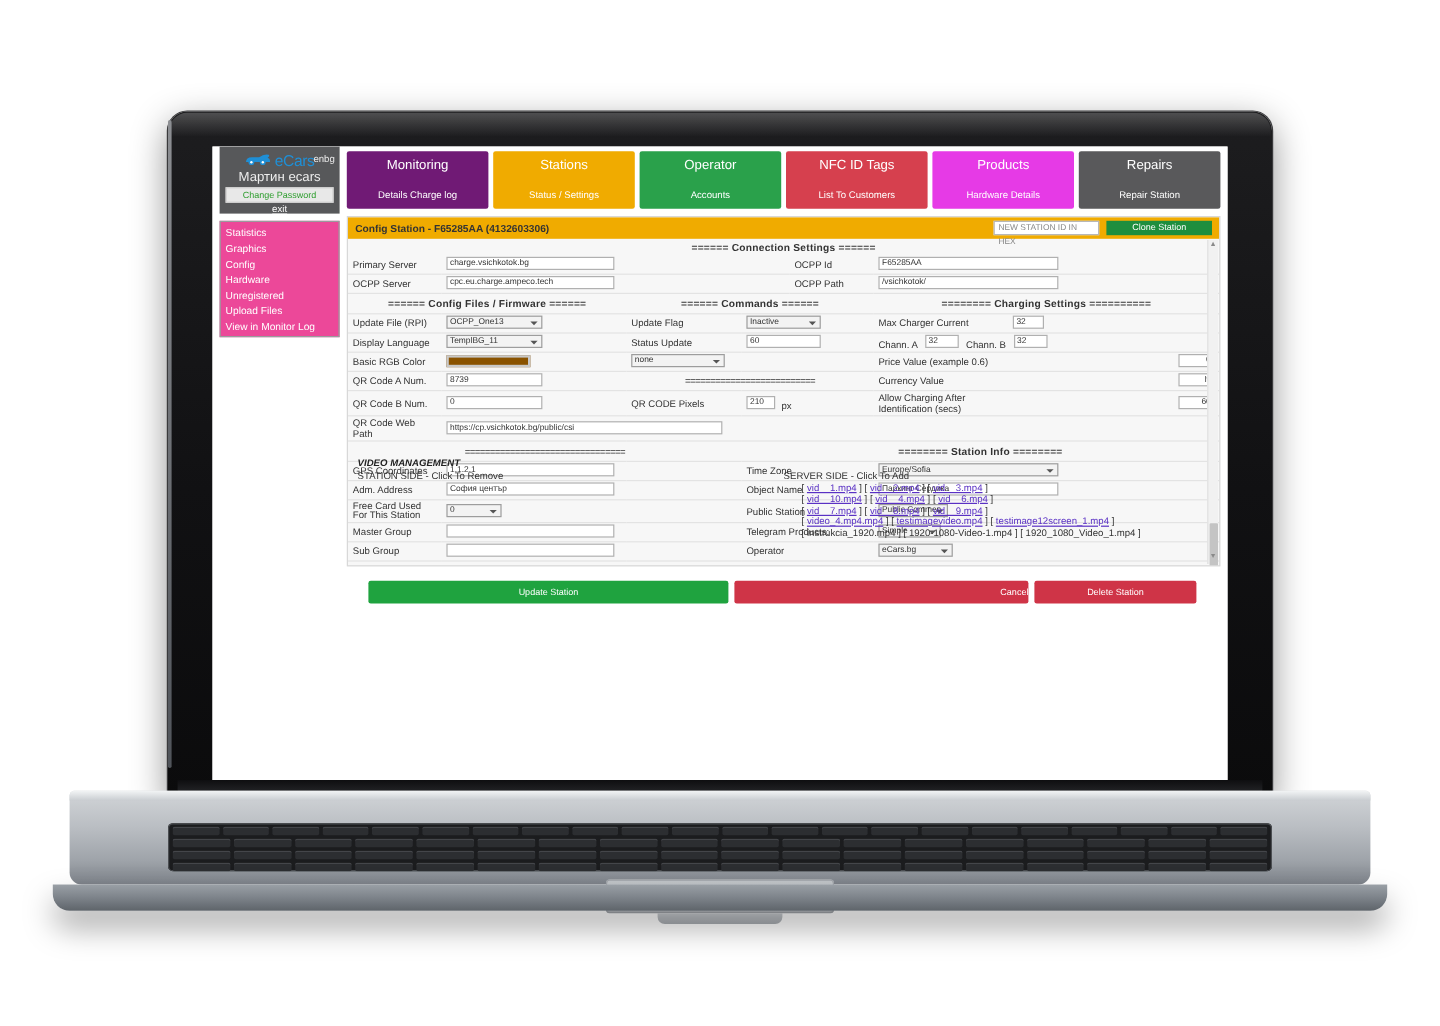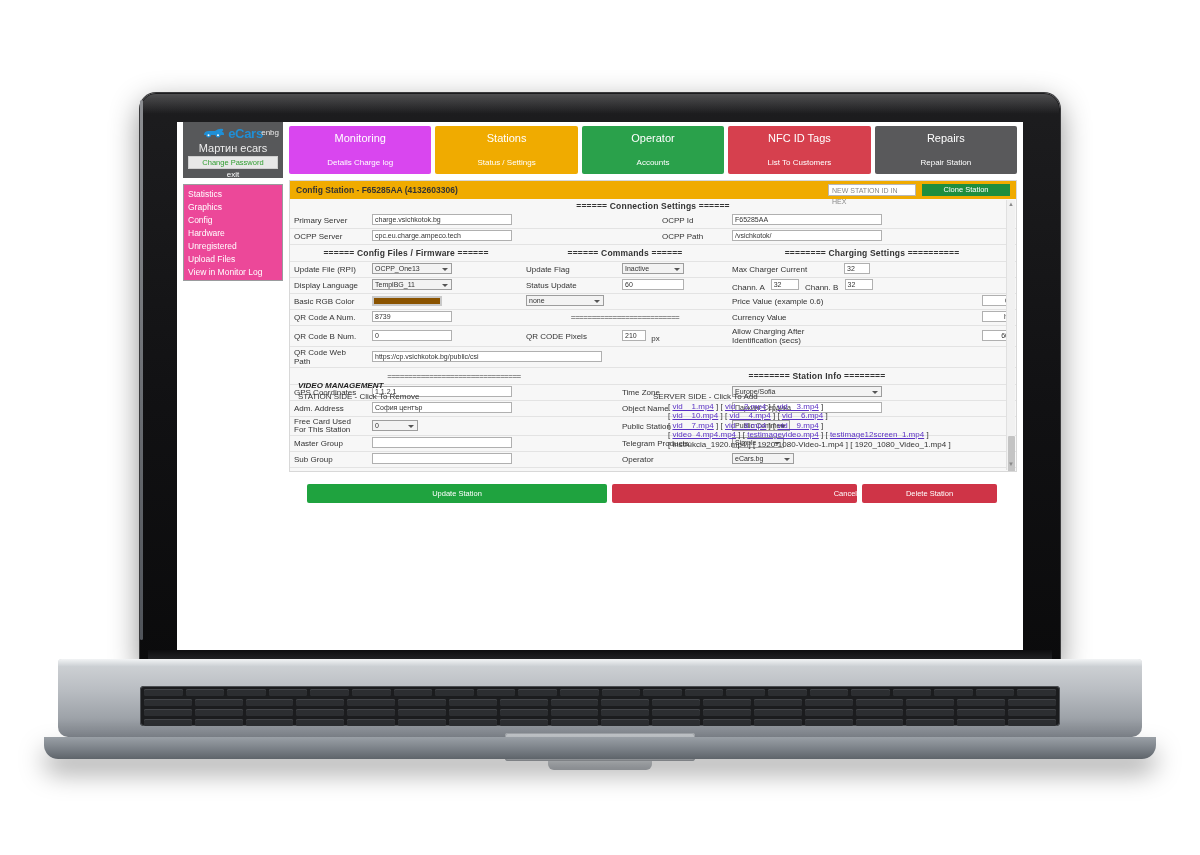--- a/index.html
+++ b/index.html
@@ -84,21 +84,21 @@
          background:#ffffff; font-size:9px; color:#222; }
 
   
   .leftcol { position:absolute; left:6px; top:0; width:100px; }
   .brandbox {
     background:#57585a; color:#fff; padding:4px 3px 2px; text-align:center;
     height:56px;
   }
   .brandrow{ display:flex; align-items:center; justify-content:center; gap:3px;}
   .carlogo{ display:inline-block; }
-  .brandtxt{ font-size:13px; font-weight:bold; color:#1f8fd6; letter-spacing:-.3px;text-align:center;}
+  .brandtxt{ font-size:13px; font-weight:normal; color:#1f8fd6; letter-spacing:-.3px;text-align:center;}
   .langs{ position:absolute; right:4px; top:6px; font-size:8px; color:#e9e9e9;}
   .langs span{cursor:pointer;}
   .userline{ font-size:11px; color:#ededed; margin-top:1px;}
   .chpass{
     display:block; margin:2px 2px 0; background:#e8e8e8; color:#2f9e2f;
     font-size:7.5px; border:1px solid #cfcfcf; padding:1px 0; text-align:center;
   }
   .exitlink{ font-size:8px; color:#fff; text-decoration:underline; display:block; margin-top:1px;}
 
   .menu {
@@ -229,35 +229,39 @@
           <div>Graphics</div>
           <div>Config</div>
           <div>Hardware</div>
           <div>Unregistered</div>
           <div>Upload Files</div>
           <div>View in Monitor Log</div>
         </div>
       </div>
 
       <div class="navtabs">
-        <div class="navtab" style="background:#d946ef">
+        <div class="navtab" style="background:#701a75">
           <div class="t1">Monitoring</div>
           <div class="t2">Details Charge log</div>
         </div>
         <div class="navtab" style="background:#f0ab00">
           <div class="t1">Stations</div>
           <div class="t2">Status / Settings</div>
         </div>
         <div class="navtab" style="background:#2aa14b">
           <div class="t1">Operator</div>
           <div class="t2">Accounts</div>
         </div>
         <div class="navtab" style="background:#d6404e">
           <div class="t1">NFC ID Tags</div>
           <div class="t2">List To Customers</div>
+        </div>
+        <div class="navtab" style="background:#e63ae6">
+          <div class="t1">Products</div>
+          <div class="t2">Hardware Details</div>
         </div>
         <div class="navtab" style="background:#59595b">
           <div class="t1">Repairs</div>
           <div class="t2">Repair Station</div>
         </div>
       </div>
 
       <div class="panel">
 
         <div class="panel-head">

